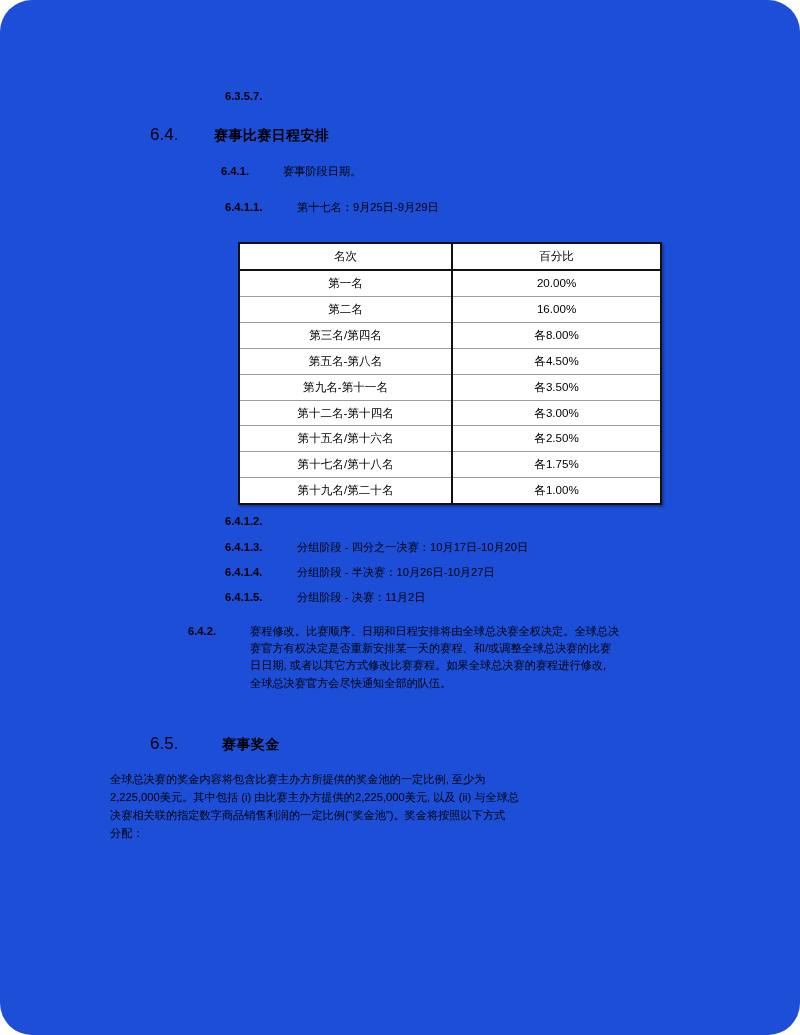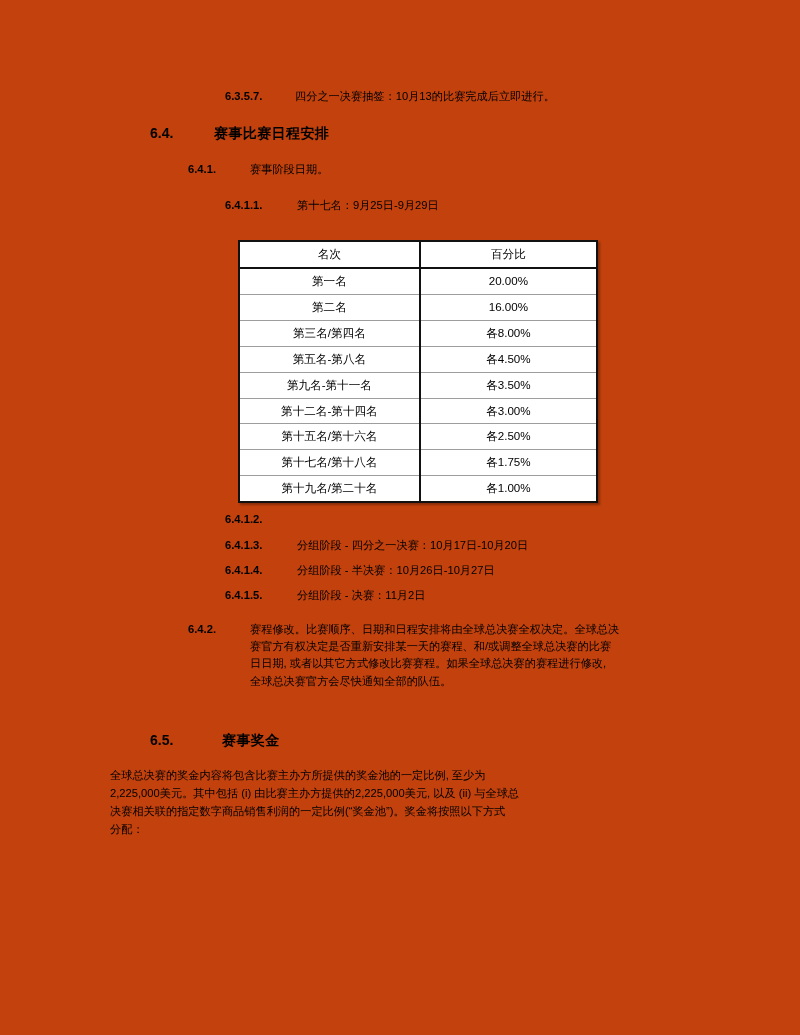--- a/index.html
+++ b/index.html
@@ -12,22 +12,23 @@
     width: 800px;
     height: 1035px;
     position: relative;
     font-family: "Liberation Sans", "DejaVu Sans", sans-serif;
     color: #000000;
     -webkit-font-smoothing: antialiased;
   }
   .page {
     position: absolute;
     inset: 0;
-    background: #c2410c;
+    background: #1d4ed8;
     overflow: hidden;
+    border-radius: 32px;
   }
 
   
   .clause {
     display: flex;
     align-items: flex-start;
     font-size: 11.2px;
     line-height: 1.55;
   }
   .clause .num {
@@ -43,22 +44,22 @@
   .lvl4 { padding-left: 225px; }
   .lvl4 .num { width: 70px; }
 
   
   .heading2 {
     display: flex;
     align-items: baseline;
     padding-left: 150px;
   }
   .heading2 .num {
-    font-weight: bold;
-    font-size: 14px;
+    font-weight: normal;
+    font-size: 17px;
     width: 64px;
     flex: 0 0 auto;
   }
   .heading2 .body {
     font-weight: bold;
     font-size: 14px;
     letter-spacing: 0.4px;
   }
 
   
@@ -75,34 +76,34 @@
     padding-right: 92px;
     font-size: 11.2px;
     line-height: 1.62;
   }
 
   .para-line { white-space: nowrap; }
 
   
   .sp-top-head   { margin-top: 88px; }
   .sp-h2         { margin-top: 20px; }
-  .sp-l3         { margin-top: 18px; }
+  .sp-l3         { margin-top: 18px; margin-left: 33px; }
   .sp-l4b        { margin-top: 18px; }
   .sp-item       { margin-top: 8px; }
   .sp-para       { margin-top: 16px; }
   .sp-h2b        { margin-top: 42px; gap: 8px; }
 
   
   .table-wrap {
     margin-top: 26px;
     padding-left: 238px;
   }
   table.prize {
     border-collapse: collapse;
-    width: 360px;
+    width: 424px;
     table-layout: fixed;
     box-shadow: 2px 2px 2px rgba(0,0,0,0.30);
   }
   table.prize col.c1 { width: 50.5%; }
   table.prize col.c2 { width: 49.5%; }
   table.prize td {
     border: 1px solid #9d9d9d;
     text-align: center;
     font-size: 11.6px;
     padding: 5px 4px 6px;
@@ -118,21 +119,20 @@
   table.prize tr td:last-child  { border-left: 0; }
   table.prize tr:first-child td { border-bottom: 2px solid #111111; }
 </style>
 </head>
 <body>
 
 <div class="page">
 
   <div class="clause lvl4 sp-top-head">
     <span class="num">6.3.5.7.</span>
-    <span class="body">四分之一决赛抽签：10月13的比赛完成后立即进行。</span>
   </div>
 
   <div class="heading2 sp-h2">
     <span class="num">6.4.</span>
     <span class="body">赛事比赛日程安排</span>
   </div>
 
   <div class="clause lvl3 sp-l3">
     <span class="num">6.4.1.</span>
     <span class="body">赛事阶段日期。</span>

